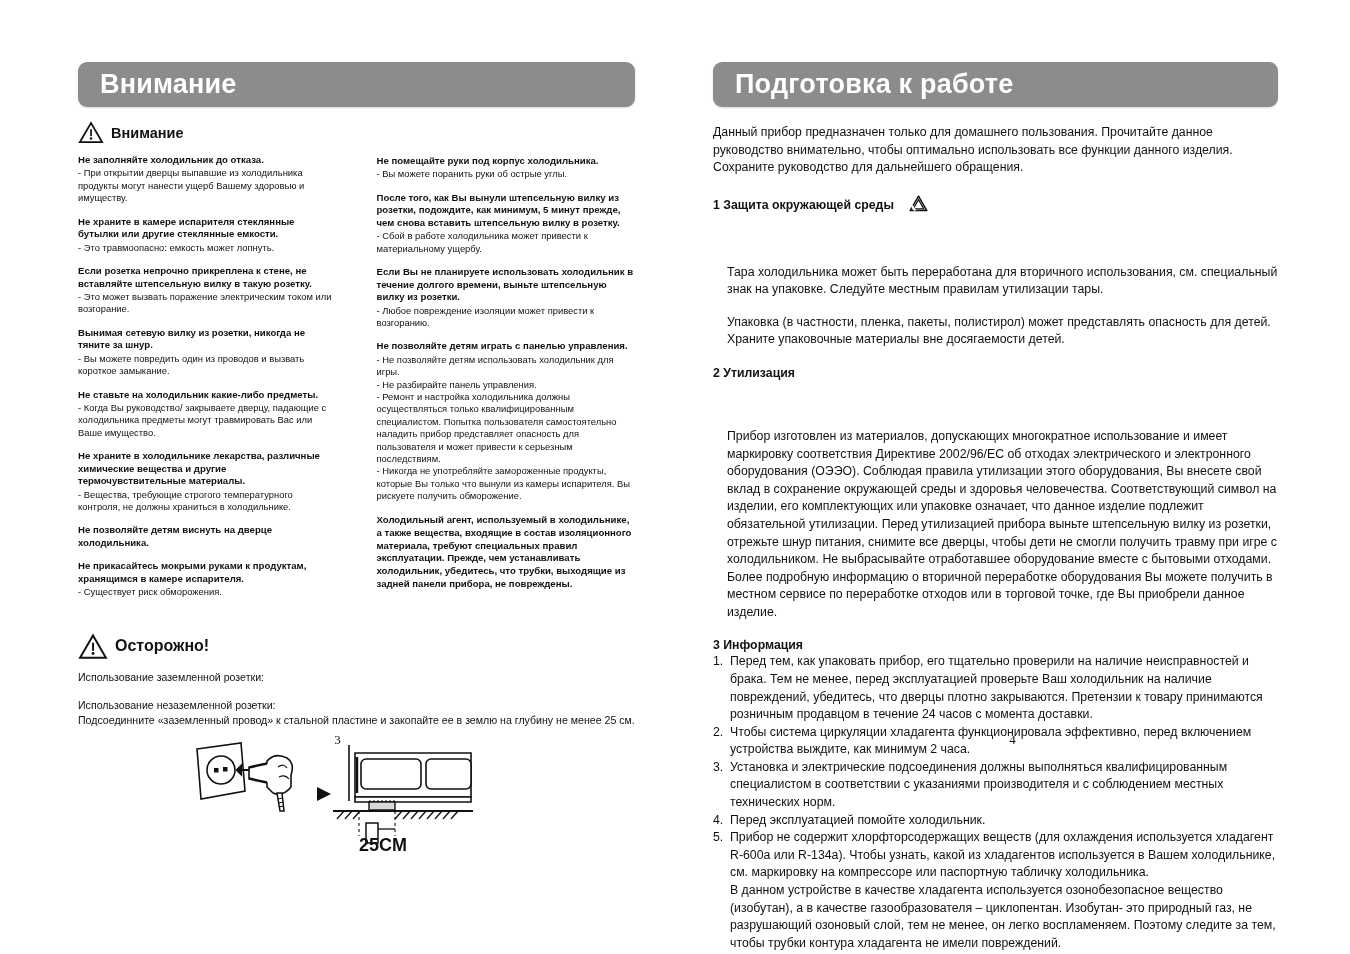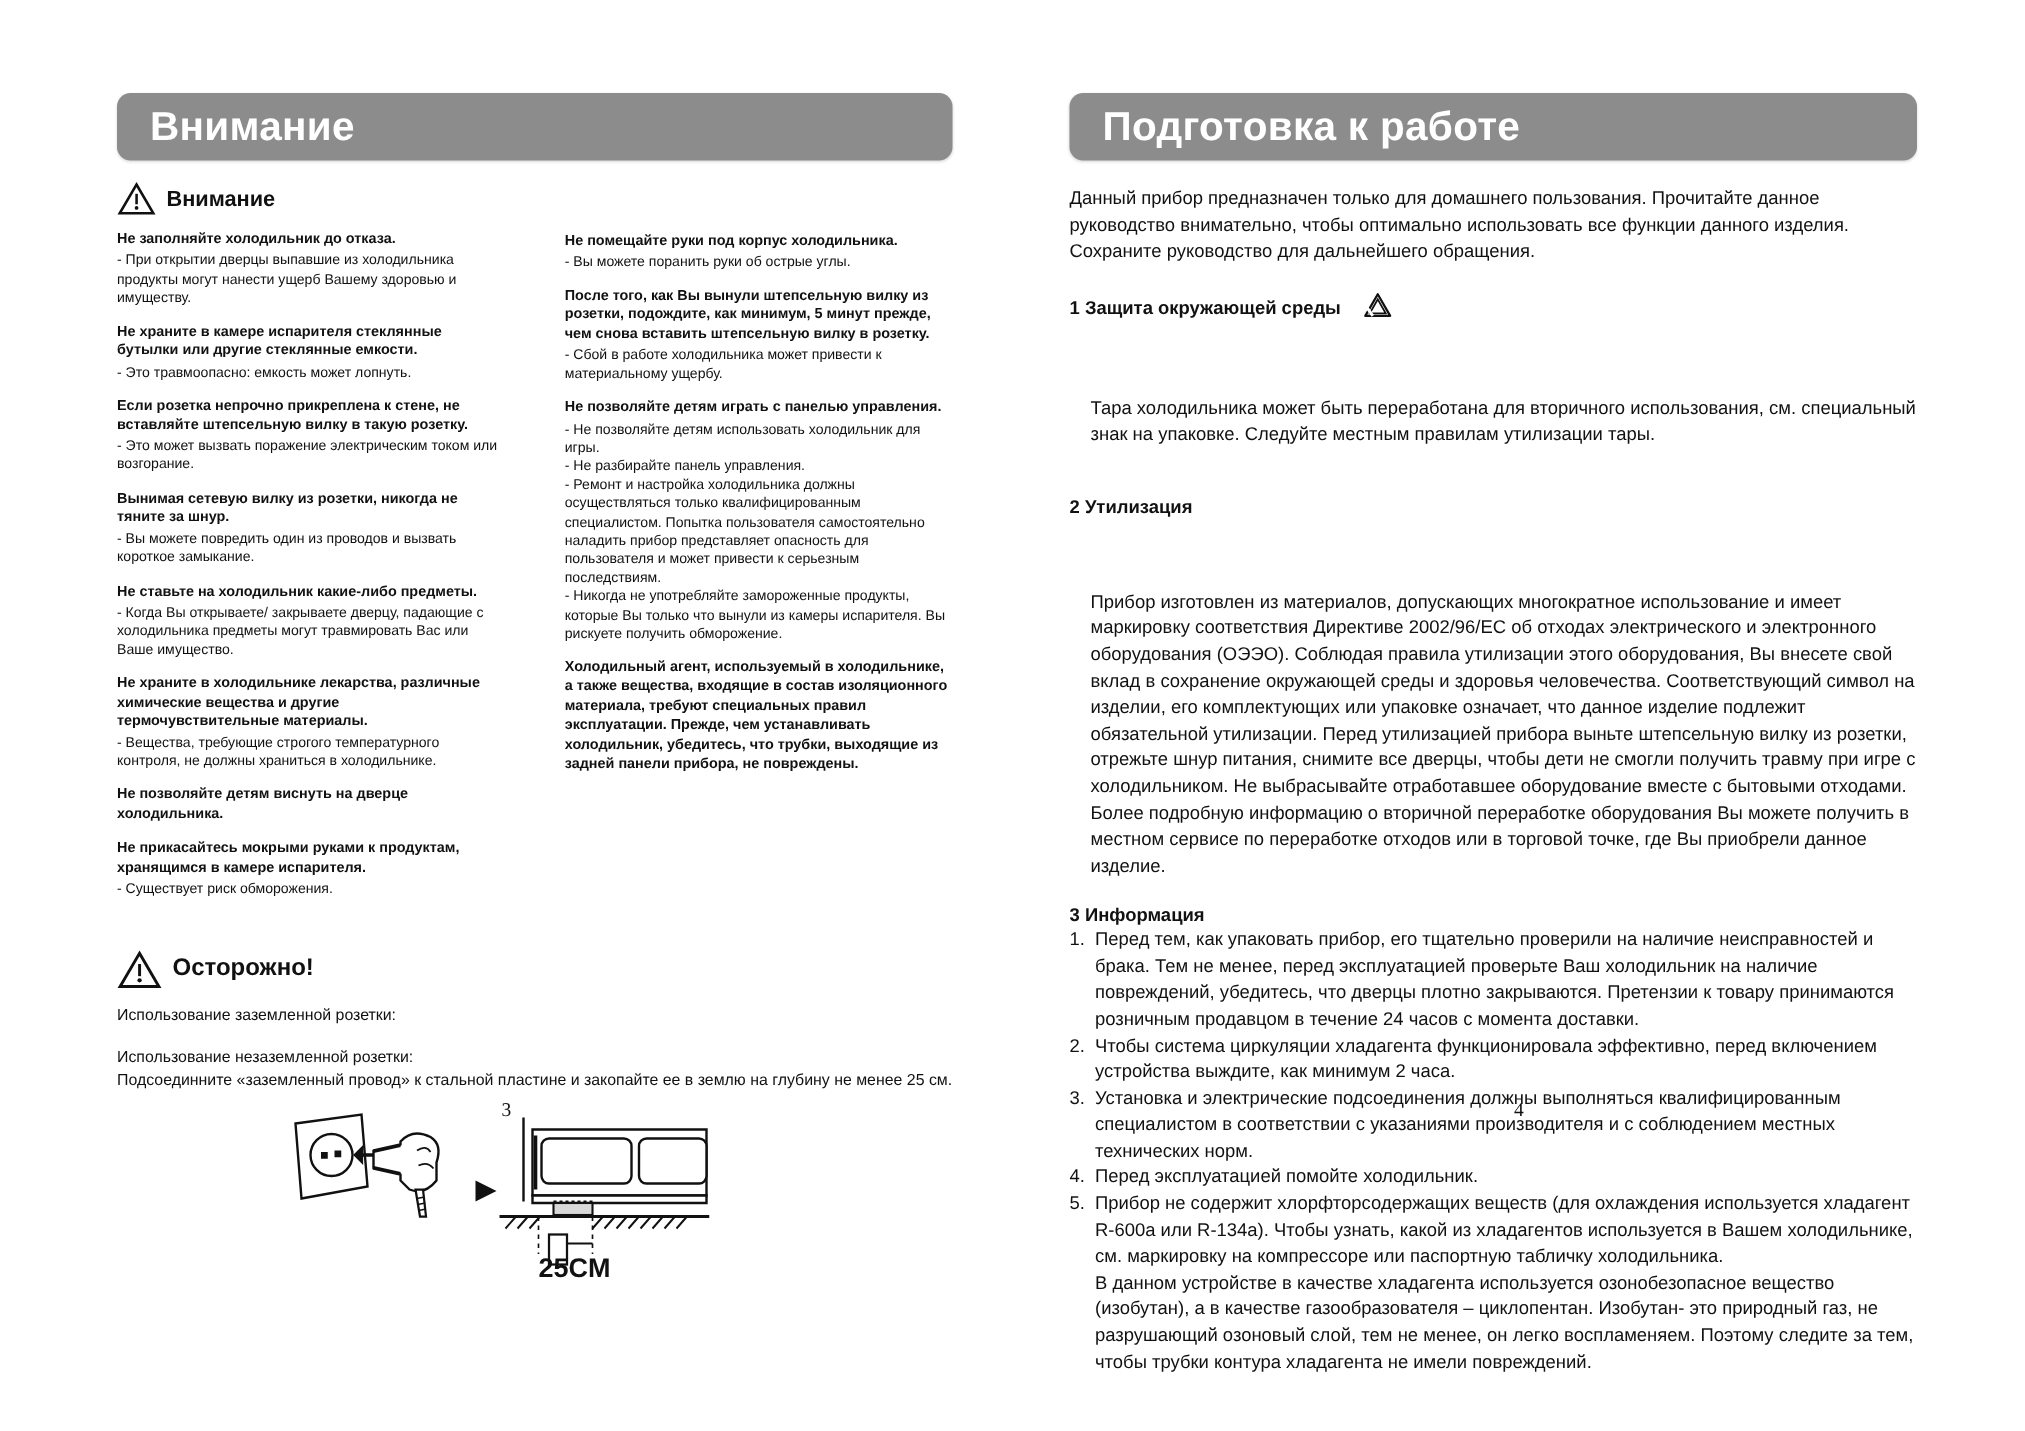--- a/index.html
+++ b/index.html
@@ -201,21 +201,21 @@
           <p class="b-text">- Это может вызвать поражение электрическим током или возгорание.</p>
         </div>
 
         <div class="blk">
           <p class="b-title">Вынимая сетевую вилку из розетки, никогда не тяните за шнур.</p>
           <p class="b-text">- Вы можете повредить один из проводов и вызвать короткое замыкание.</p>
         </div>
 
         <div class="blk">
           <p class="b-title">Не ставьте на холодильник какие-либо предметы.</p>
-          <p class="b-text">- Когда Вы открываете/ закрываете дверцу, падающие с холодильника предметы могут травмировать Вас или Ваше имущество.</p>
+          <p class="b-text">- Когда Вы руководство/ закрываете дверцу, падающие с холодильника предметы могут травмировать Вас или Ваше имущество.</p>
         </div>
 
         <div class="blk">
           <p class="b-title">Не храните в холодильнике лекарства, различные химические вещества и другие термочувствительные материалы.</p>
           <p class="b-text">- Вещества, требующие строгого температурного контроля, не должны храниться в холодильнике.</p>
         </div>
 
         <div class="blk">
           <p class="b-title">Не позволяйте детям виснуть на дверце холодильника.</p>
         </div>
@@ -233,20 +233,24 @@
         <div class="blk">
           <p class="b-title">Не помещайте руки под корпус холодильника.</p>
           <p class="b-text">- Вы можете поранить руки об острые углы.</p>
         </div>
 
         <div class="blk">
           <p class="b-title">После того, как Вы вынули штепсельную вилку из розетки, подождите, как минимум, 5 минут прежде, чем снова вставить штепсельную вилку в розетку.</p>
           <p class="b-text">- Сбой в работе холодильника может привести к материальному ущербу.</p>
         </div>
 
+        <div class="blk">
+          <p class="b-title">Если Вы не планируете использовать холодильник в течение долгого времени, выньте штепсельную вилку из розетки.</p>
+          <p class="b-text">- Любое повреждение изоляции может привести к возгоранию.</p>
+        </div>
 
         <div class="blk">
           <p class="b-title">Не позволяйте детям играть с панелью управления.</p>
           <p class="b-text">- Не позволяйте детям использовать холодильник для игры.</p>
           <p class="b-text">- Не разбирайте панель управления.</p>
           <p class="b-text">- Ремонт и настройка холодильника должны осуществляться только квалифицированным специалистом. Попытка пользователя самостоятельно наладить прибор представляет опасность для пользователя и может привести к серьезным последствиям.</p>
           <p class="b-text">- Никогда не употребляйте замороженные продукты, которые Вы только что вынули из камеры испарителя. Вы рискуете получить обморожение.</p>
         </div>
 
         <div class="blk">
@@ -354,20 +358,21 @@
             <path d="M10.5 2.2 L18.8 16.6 L2.2 16.6 Z" fill="none" stroke="#111" stroke-width="1.5" stroke-linejoin="round"></path>
             <path d="M10.5 5.6 L15.8 14.9 L5.2 14.9 Z" fill="#fff" stroke="#fff" stroke-width="0.4"></path>
             <path d="M10.5 5.6 L15.8 14.9 L5.2 14.9 Z" fill="none" stroke="#111" stroke-width="1.2"></path>
             <path d="M7.2 16.6 L3.6 11.4" stroke="#fff" stroke-width="2"></path>
           </svg>
         </span>
       </div>
       <div class="sec-body">
         <p class="r-text">Тара холодильника    может быть переработана для вторичного использования, см. специальный знак на упаковке. Следуйте местным правилам утилизации тары.</p>
         <div class="para-gap"></div>
+        <p class="r-text">Упаковка (в частности, пленка, пакеты, полистирол) может представлять опасность для детей. Храните упаковочные материалы вне досягаемости детей.</p>
       </div>
     </div>
 
     <div class="sec">
       <div class="sec-head">
         <span>2 Утилизация</span>
       </div>
       <div class="sec-body">
         <p class="r-text">Прибор изготовлен из материалов, допускающих многократное использование и имеет маркировку соответствия Директиве 2002/96/EC об отходах электрического и электронного оборудования (ОЭЭО). Соблюдая правила утилизации этого оборудования, Вы внесете свой вклад в сохранение окружающей среды и здоровья человечества. Соответствующий символ на изделии, его комплектующих или упаковке означает, что данное изделие подлежит обязательной утилизации. Перед утилизацией прибора выньте штепсельную вилку из розетки, отрежьте шнур питания, снимите все дверцы, чтобы дети не смогли получить травму при игре с холодильником. Не выбрасывайте отработавшее оборудование вместе с бытовыми отходами. Более подробную информацию о вторичной переработке оборудования Вы можете получить в местном сервисе по переработке отходов или в торговой точке, где Вы приобрели данное изделие.</p>
       </div>

